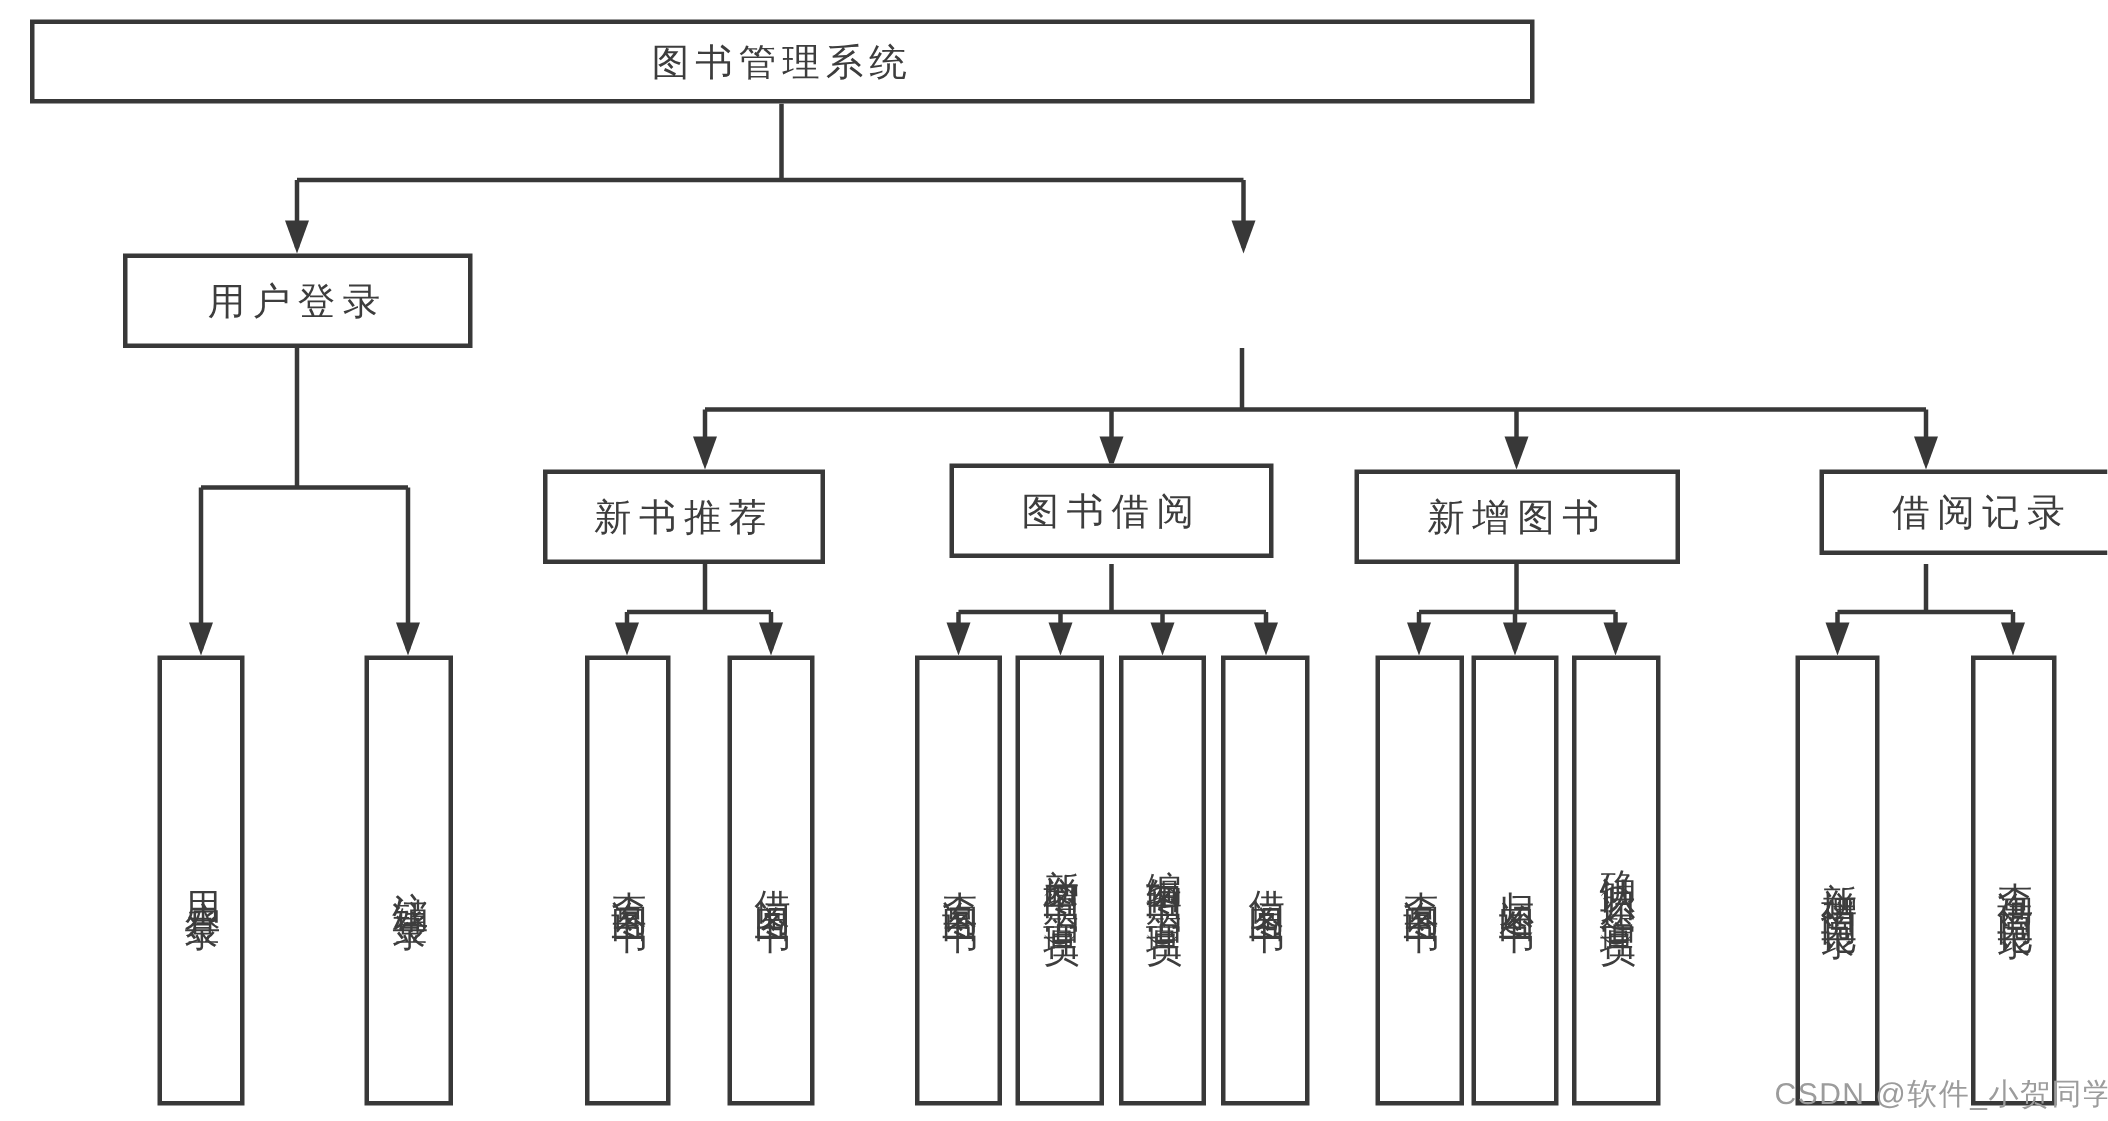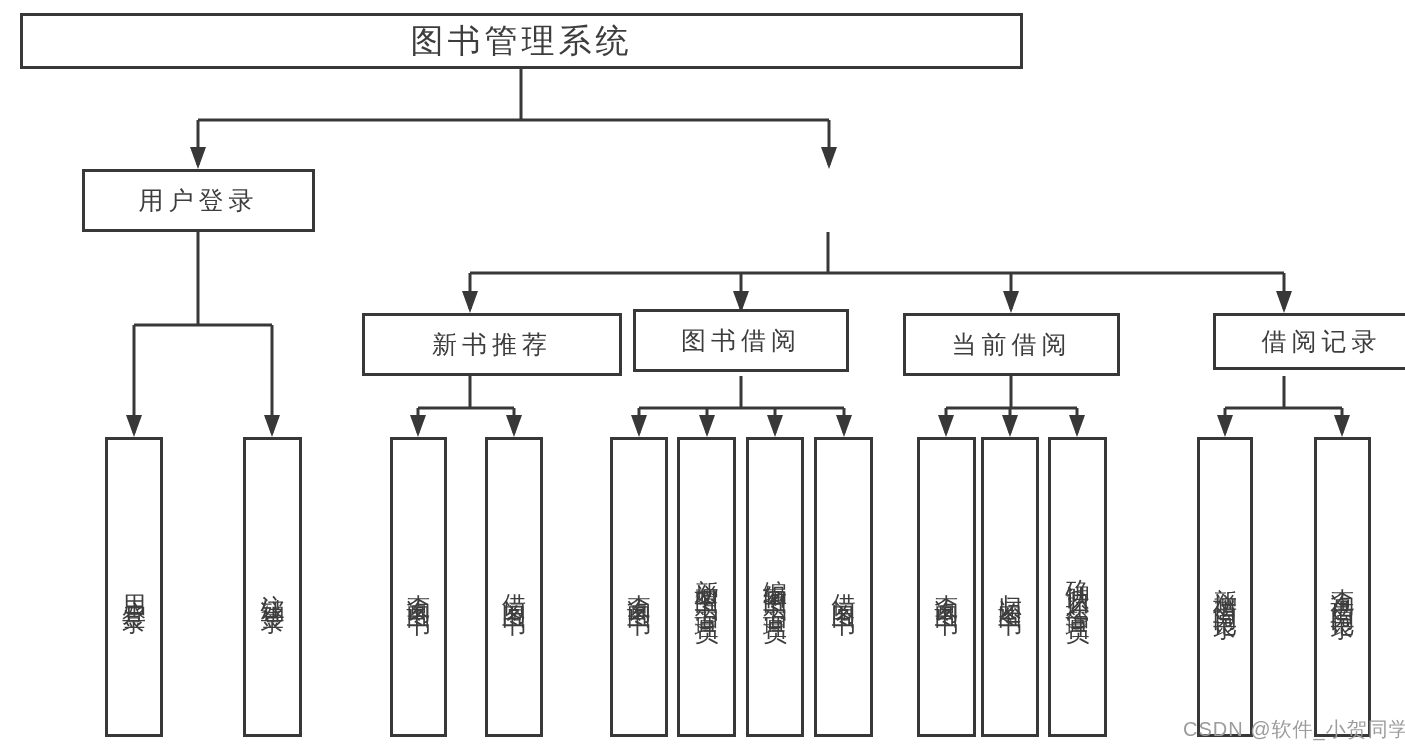--- a/index.html
+++ b/index.html
@@ -6,21 +6,21 @@
   .stage{
     position:relative;width:1405px;height:747px;background:#ffffff;
     font-family:"Liberation Sans","DejaVu Sans",sans-serif;overflow:hidden;
   }
   .connectors{position:absolute;left:0;top:0;width:1405px;height:747px;}
   .node{
     position:absolute;box-sizing:border-box;border:3px solid #383838;background:#ffffff;
     display:flex;align-items:center;justify-content:center;color:#3d3d3d;
   }
   .node .lbl{white-space:nowrap;}
-  .root .lbl{font-size:33px;letter-spacing:4px;}
+  .root .lbl{font-size:25px;letter-spacing:4px;}
   .branch .lbl{font-size:25px;letter-spacing:5px;}
   .leaf .lbl{
     writing-mode:vertical-rl;text-orientation:mixed;
     font-size:24px;letter-spacing:6px;line-height:1;white-space:nowrap;
   }
   .watermark{
     position:absolute;left:1183px;top:716px;font-size:20px;color:#9c9c9c;
     letter-spacing:1px;white-space:nowrap;
   }
 </style>
@@ -73,28 +73,28 @@
   </svg>
 
   <div class="node root" style="left:20px;top:13px;width:1003px;height:56px">
     <span class="lbl">图书管理系统</span>
   </div>
 
   <div class="node branch" style="left:82px;top:169px;width:233px;height:63px">
     <span class="lbl">用户登录</span>
   </div>
 
-  <div class="node branch" style="left:362px;top:313px;width:260px;height:63px">
+  <div class="node branch" style="left:362px;top:313px;width:188px;height:63px">
     <span class="lbl">新书推荐</span>
   </div>
   <div class="node branch" style="left:633px;top:309px;width:216px;height:63px">
     <span class="lbl">图书借阅</span>
   </div>
   <div class="node branch" style="left:903px;top:313px;width:217px;height:63px">
-    <span class="lbl">当前借阅</span>
+    <span class="lbl">新增图书</span>
   </div>
   <div class="node branch" style="left:1213px;top:313px;width:217px;height:57px">
     <span class="lbl">借阅记录</span>
   </div>
 
   <div class="node leaf" style="left:105px;top:437px;width:58px;height:300px">
     <span class="lbl">用户登录</span>
   </div>
   <div class="node leaf" style="left:243px;top:437px;width:59px;height:300px">
     <span class="lbl">注销登录</span>

